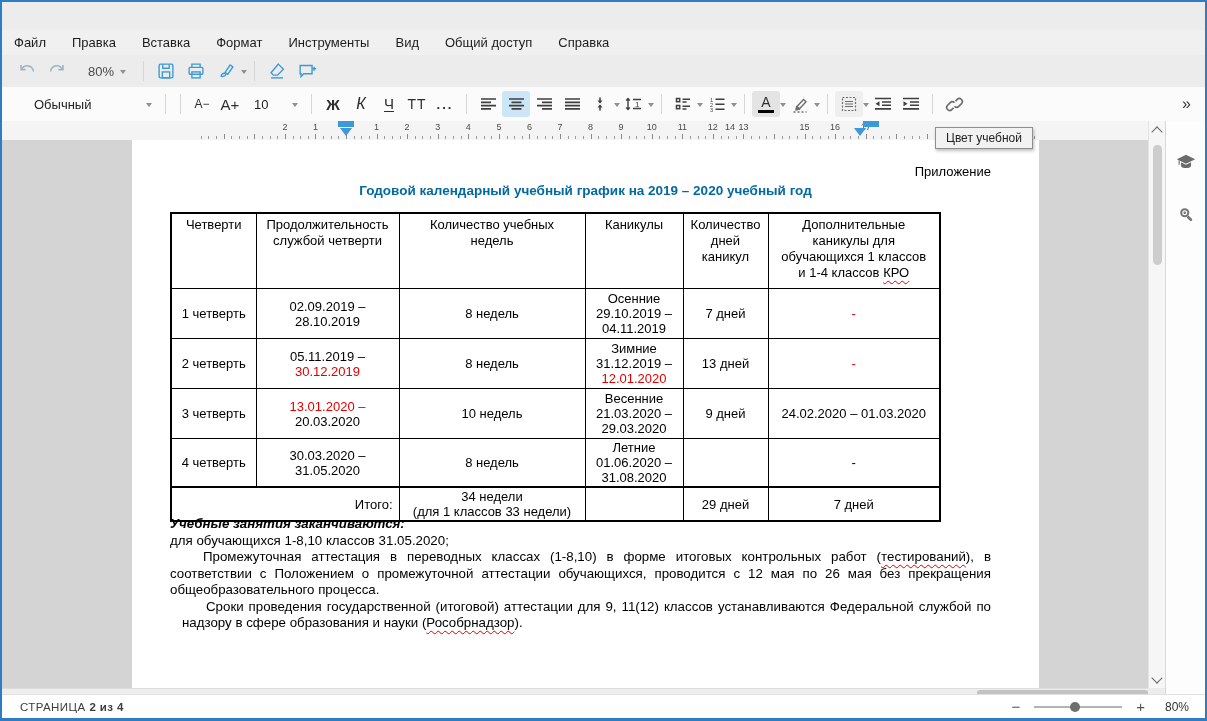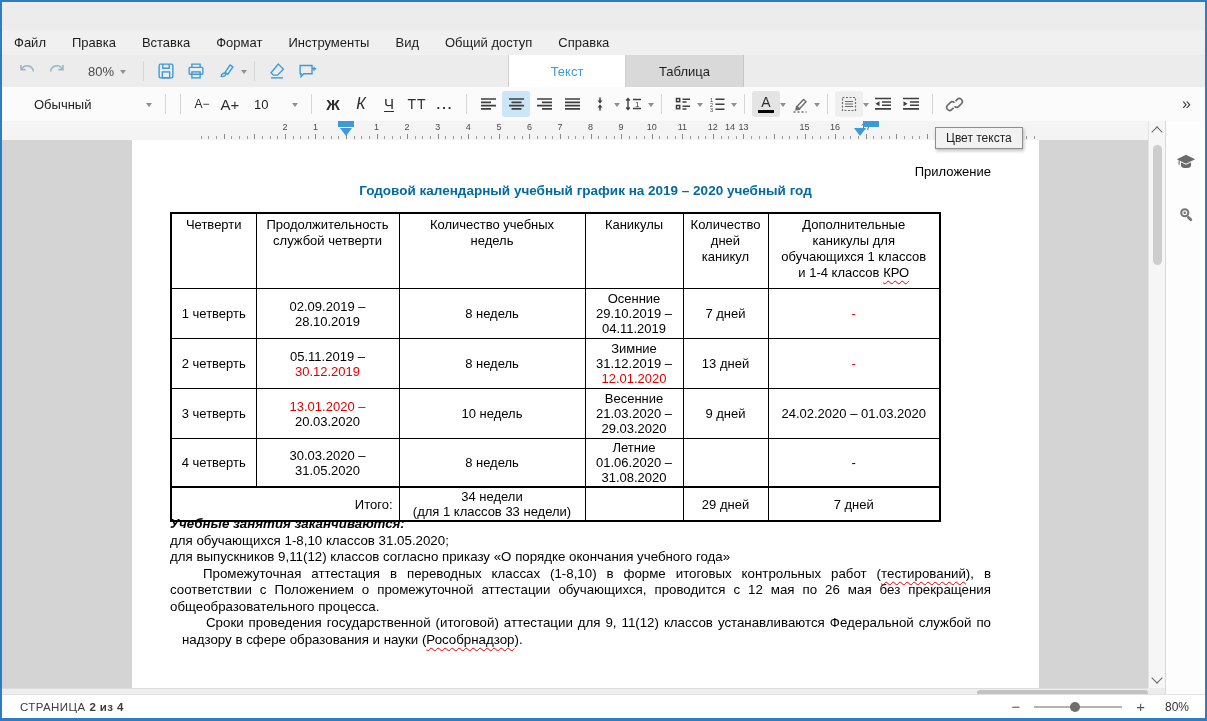--- a/index.html
+++ b/index.html
@@ -172,28 +172,20 @@
           <path d="M5.5 19.5 h13"></path>
         </svg>
     </div>
     <div class="t1btn">
       <svg width="22" height="22" viewBox="0 0 24 24" fill="none" stroke="#3a9bd8" stroke-width="1.5">
           <path d="M4.5 6 h13 v9 h-9 l-3 3 v-3 h-1 z"></path>
           <path d="M17.5 9.5 h4.5 M19.75 7.25 v4.5"></path>
         </svg>
     </div>
 
-    <div class="tabs">
-      <div class="tab active">
-          <span>Текст</span>
-        </div>
-      <div class="tab inactive">
-          <span>Таблица</span>
-        </div>
-    </div>
   </div>
 
   <div class="abs toolbar2">
     <div class="select sel-style">
       <span>Обычный</span>
         <span class="caret"></span>
     </div>
     <div class="sep"></div>
     <div class="sep"></div>
     <div class="t2btn" style="font-size:12px">А−</div>
@@ -602,21 +594,20 @@
               </td>
               <td></td>
               <td>29 дней</td>
               <td>7 дней</td>
             </tr>
           </tbody>
         </table>
       <div class="paras" id="doc-paragraphs">
           <p class="para"><span class="run b i">Учебные занятия заканчиваются:</span></p>
           <p class="para"><span class="run">для обучающихся 1-8,10 классов 31.05.2020;</span></p>
-          <p class="para"><span class="run">для выпускников 9,11(12) классов согласно приказу «О порядке окончания учебного года»</span></p>
           <p class="para jst ind33"><span class="run">Промежуточная аттестация в переводных классах (1-8,10) в форме итоговых контрольных работ (</span><span class="run sq">тестирований</span><span class="run">), в соответствии с Положением о промежуточной аттестации обучающихся, проводится с 12 мая по 26 мая без прекращения общеобразовательного процесса.</span></p>
           <p class="para jst ind24"><span class="run">Сроки проведения государственной (итоговой) аттестации для 9, 11(12) классов устанавливаются Федеральной службой по надзору в сфере образования и науки (</span><span class="run sq">Рособрнадзор</span><span class="run">).</span></p>
         </div>
     </div>
   </div>
 
   <div class="abs vscroll">
     <div class="varrow" style="top:0">
         <div class="chev up"></div>
       </div>
@@ -655,15 +646,15 @@
     <div class="zoomctrl">
       <span class="zminus">−</span>
       <div class="ztrack">
           <div class="zdot"></div>
         </div>
       <span class="zplus">+</span>
       <span class="zval">80%</span>
     </div>
   </div>
 
-  <div class="abs tooltip">Цвет текста</div>
+  <div class="abs tooltip">Цвет учебной</div>
 
 </div>
 
 </body></html>

